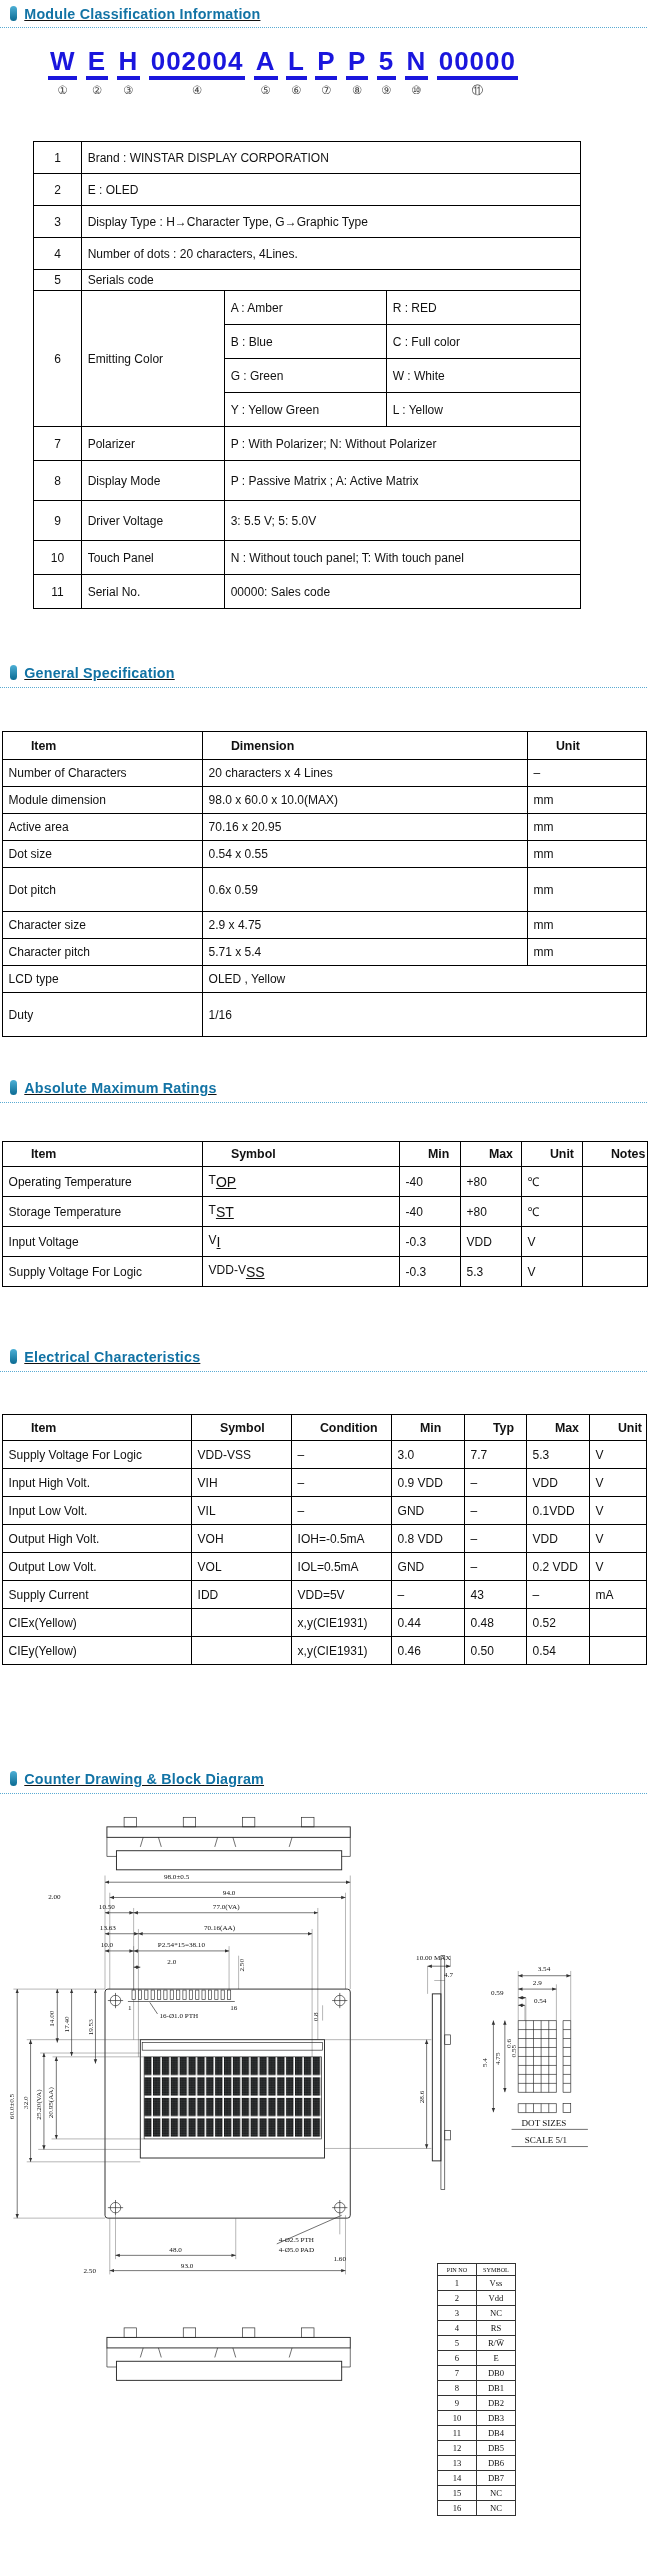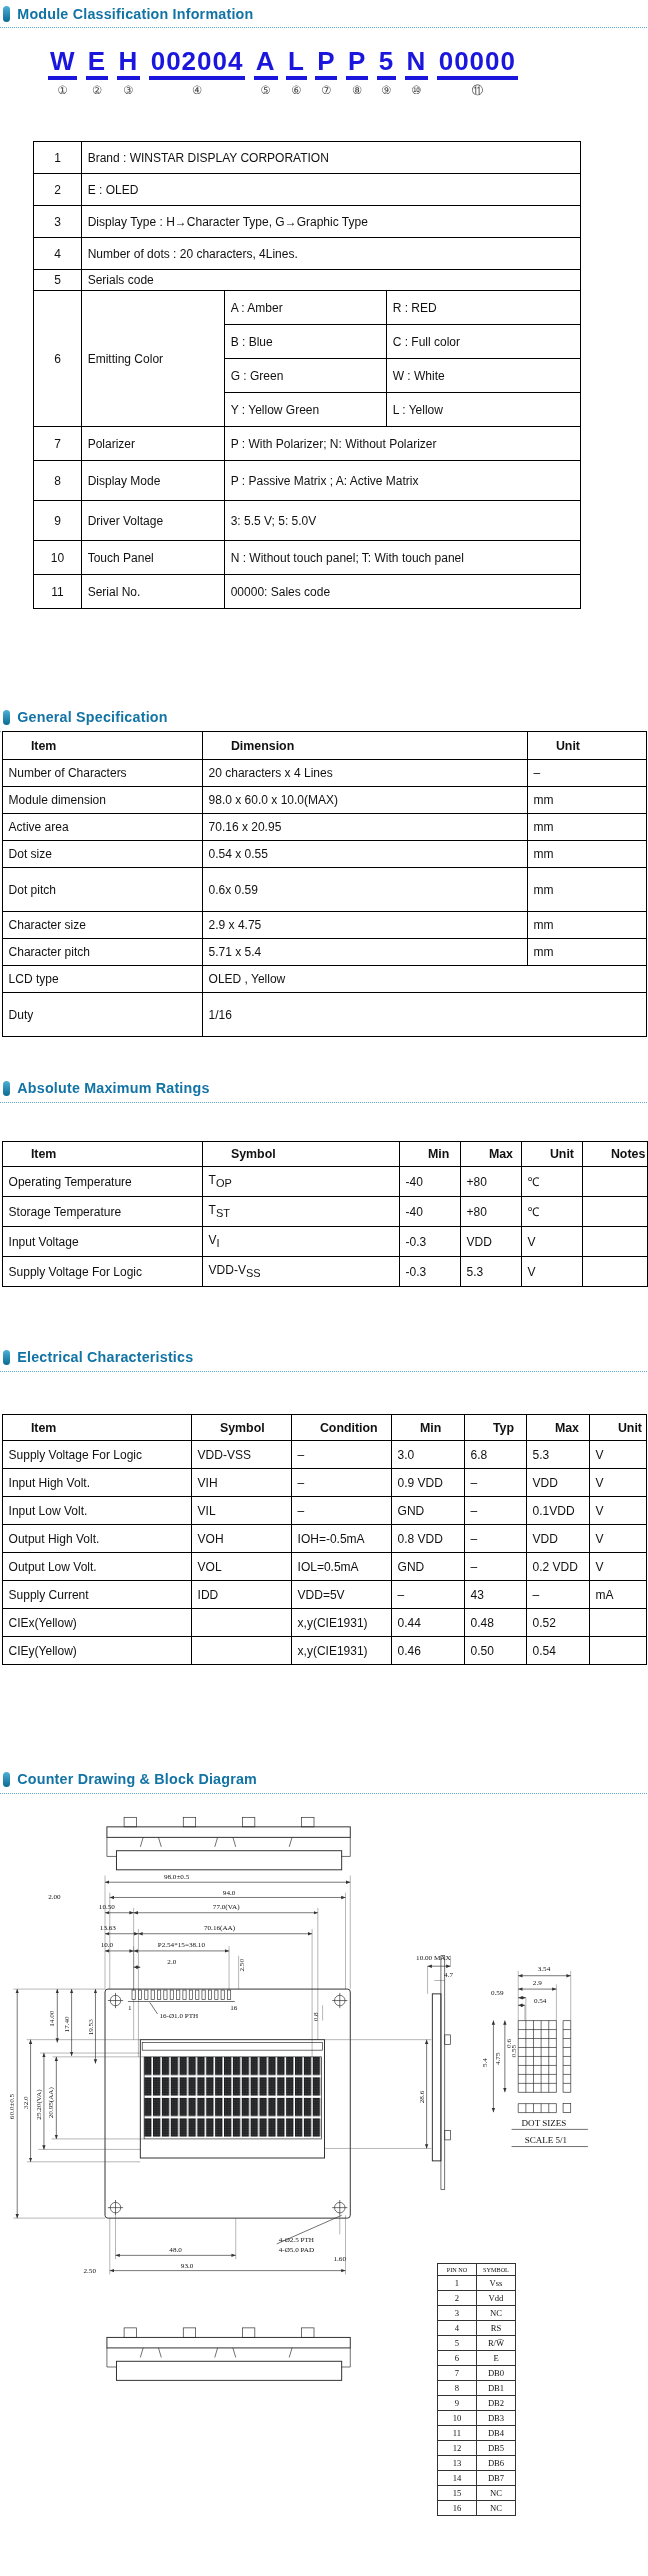--- a/index.html
+++ b/index.html
@@ -1,41 +1,41 @@
 <!DOCTYPE html>
 <html><head>
 <meta charset="utf-8">
 <style>
   html,body{margin:0;padding:0;background:#fff;}
   .page{position:relative;width:649px;height:2576px;background:#fff;
         font-family:"Liberation Sans",sans-serif;color:#111;overflow:hidden;}
 
   
   .sec{position:absolute;left:0;width:649px;}
-  .sec .hrow{display:flex;align-items:flex-end;padding-left:3px;}
+  .sec .hrow{display:flex;align-items:flex-start;padding-left:10px;text-decoration:underline;}
   .sec .bar{width:6.7px;height:15.3px;border-radius:3.8px;
             background:linear-gradient(#4db0d6,#0a6a92);margin-right:7.6px;}
   .sec .htxt{font-size:14.3px;font-weight:bold;color:#1273a5;letter-spacing:0.2px;}
   .sec .dots{margin-top:5.7px;border-bottom:1.9px dotted #5aabd3;height:0;}
 
   
   .pn{position:absolute;top:48px;left:48px;display:flex;align-items:flex-start;}
   .pnseg{display:flex;flex-direction:column;align-items:center;margin-right:8.6px;}
   .pnseg .txt{font-size:26px;font-weight:bold;color:#1a16dd;letter-spacing:1px;
               border-bottom:4.8px solid #1a16dd;padding:0 1.9px 1px 1.9px;line-height:1.05;}
   .pnseg .num{font-size:11.4px;color:#444;margin-top:2.9px;}
 
   
   table{border-collapse:collapse;table-layout:fixed;position:absolute;background:#fff;}
   td,th{border:1px solid #000;font-size:12px;font-weight:normal;text-align:left;
         padding:1.9px 5.7px;color:#111;overflow:hidden;}
   .thick{border:1.9px solid #000;}
   .hdr td,.hdr th{font-weight:bold;font-size:12.4px;padding-left:28px;}
   .cnum{text-align:center;}
-  sub{font-size:11px;}
+  sub{font-size:14px;text-decoration:underline;}
 
   #t1{left:33px;top:141px;width:547px;}
   #t2{left:1.9px;top:731px;width:645px;}
   #t3{left:1.9px;top:1141px;width:645px;}
   #t4{left:1.9px;top:1414px;width:645px;}
 
   
   #drawing{position:absolute;left:0;top:1803px;}
   .ol{fill:none;stroke:#2a2a2a;stroke-width:1;}
   .thin{fill:none;stroke:#2a2a2a;stroke-width:0.7;}
@@ -189,21 +189,21 @@
       <td colspan="2">N : Without touch panel; T: With touch panel</td>
         </tr>
     <tr style="height:34px">
       <td class="cnum">11</td>
       <td>Serial No.</td>
       <td colspan="2">00000: Sales code</td>
         </tr>
   </tbody>
     </table>
 
-  <div class="sec" style="top:665px;margin-top:44px;">
+  <div class="sec" style="top:665px;">
     <div class="hrow">
       <div class="bar"></div>
       <div class="htxt">General Specification</div>
     </div>
     <div class="dots"></div>
   </div>
 
   <table id="t2" class="thick">
     <colgroup>
         <col style="width:200px">
@@ -370,21 +370,21 @@
         <th>Unit</th>
       </tr>
     </thead>
     <tbody>
 
         <tr style="height:28px">
           <td>Supply Voltage For Logic</td>
           <td>VDD-VSS</td>
           <td>–</td>
           <td>3.0</td>
-          <td>6.8</td>
+          <td>7.7</td>
           <td>5.3</td>
           <td>V</td>
         </tr>
 
         <tr style="height:28px">
           <td>Input High Volt.</td>
           <td>VIH</td>
           <td>–</td>
           <td>0.9 VDD</td>
           <td>–</td>

